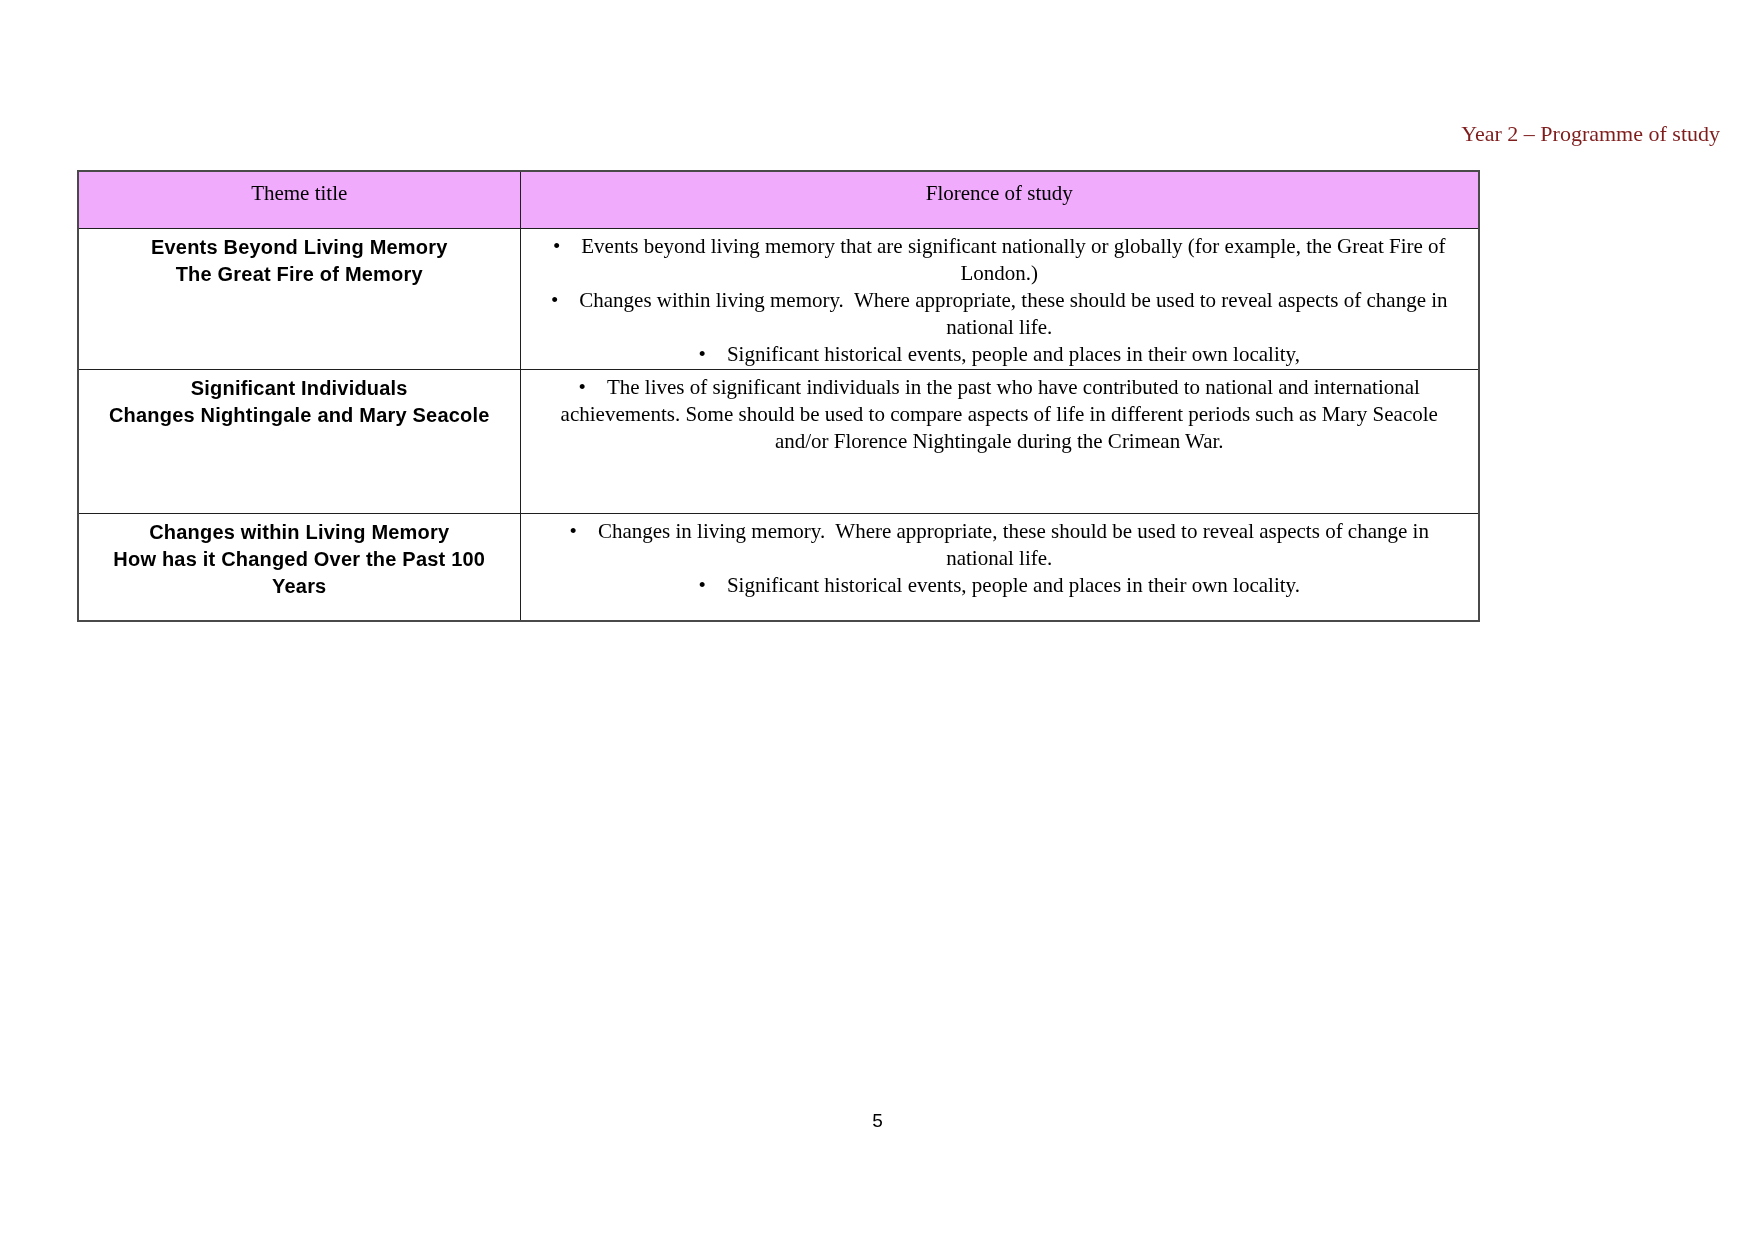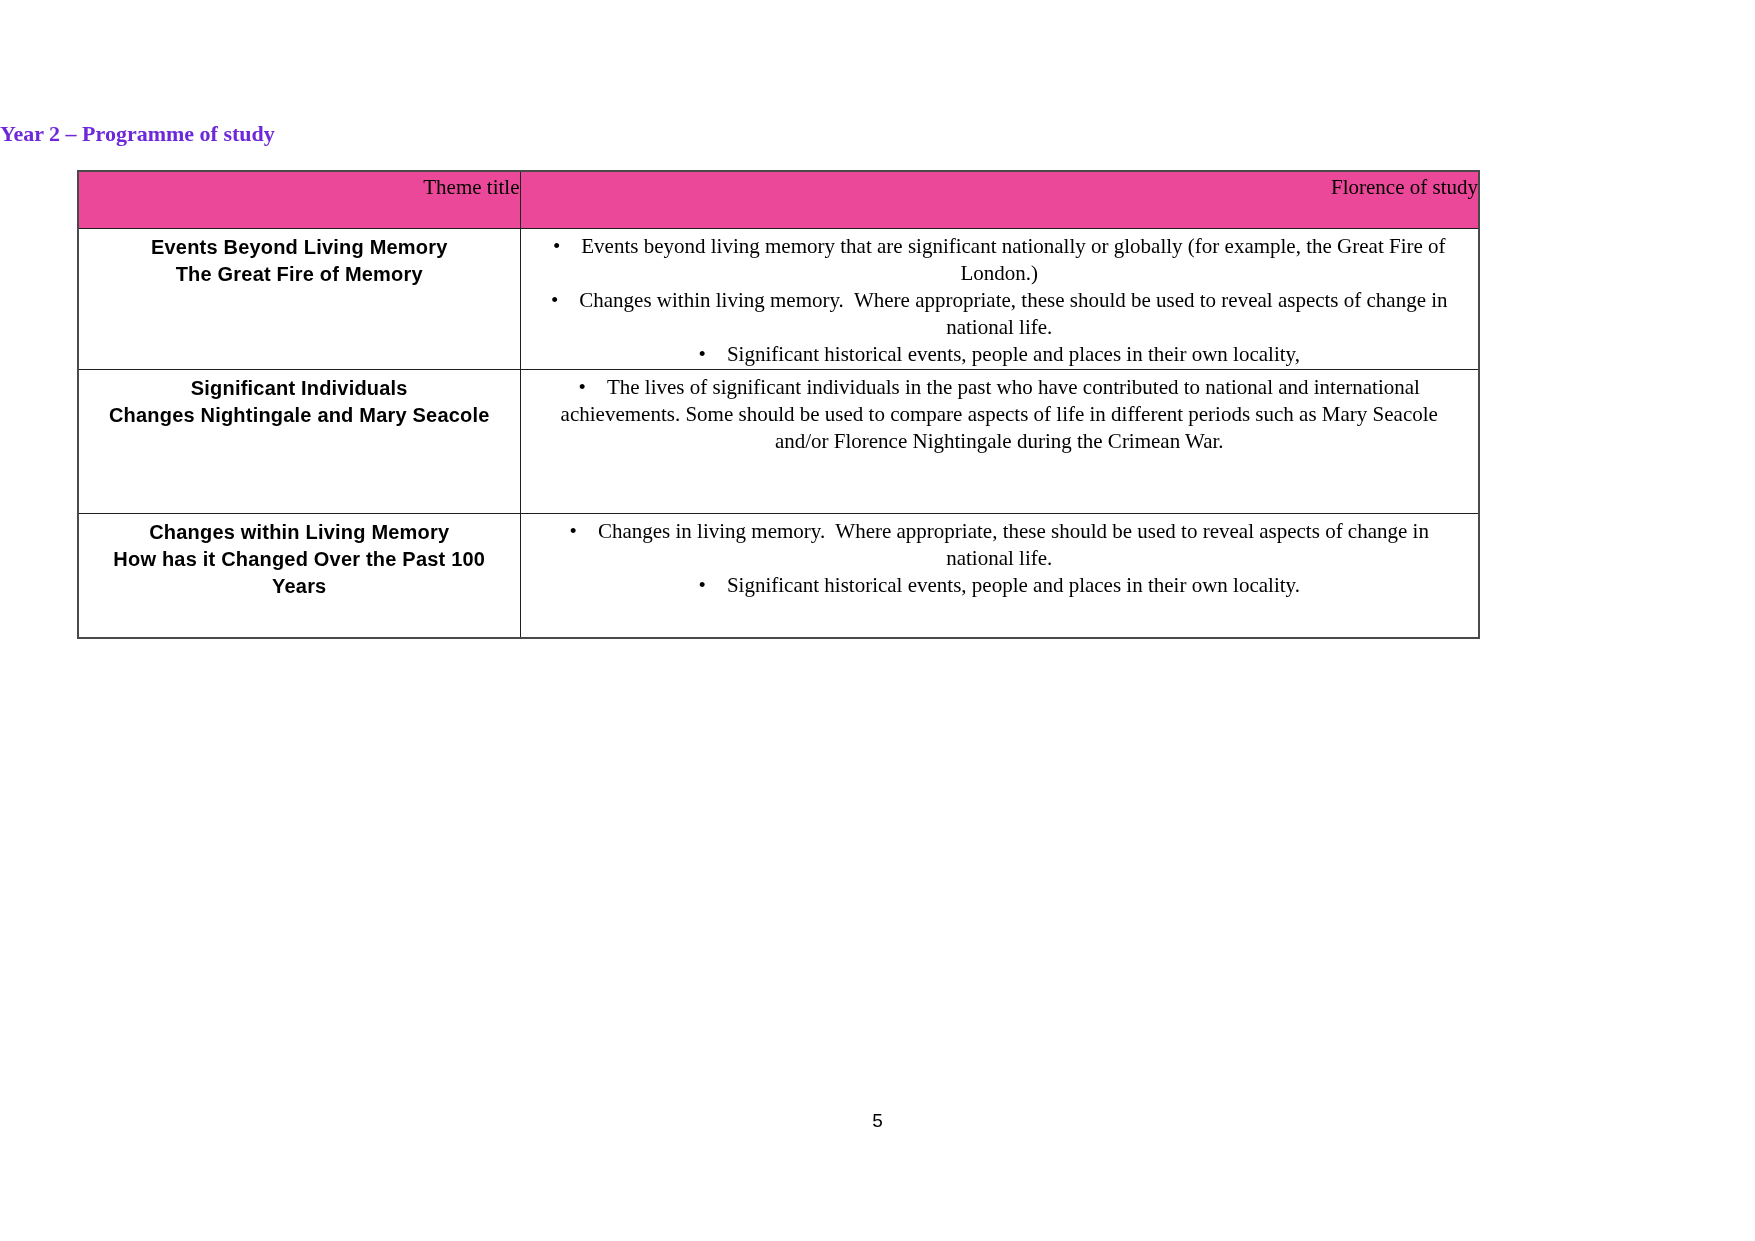--- a/index.html
+++ b/index.html
@@ -11,25 +11,25 @@
     font-family: "Liberation Serif", serif;
     color: #000000;
     overflow: hidden;
   }
 
   .doc-title {
     position: absolute;
     top: 121px;
     left: 0;
     width: 1720px;
-    text-align: left;
+    text-align: right;
     font-family: "Liberation Serif", serif;
-    font-weight: bold;
+    font-weight: normal;
     font-size: 22px;
-    color: #6d28d9;
+    color: #7f1d1d;
   }
 
   table.study-table {
     position: absolute;
     left: 77px;
     top: 170px;
     border-collapse: collapse;
     table-layout: fixed;
     width: 1401px;
     border: 2px solid #4a4a4a;
@@ -40,30 +40,30 @@
     border: 1px solid #1f1f1f;
     vertical-align: top;
   }
 
   col.col-theme { width: 442px; }
   col.col-programme { width: 959px; }
 
   tr.header-row { height: 57px; }
   tr.row-1 { height: 141px; }
   tr.row-2 { height: 144px; }
-  tr.row-3 { height: 125px; }
+  tr.row-3 { height: 108px; }
 
   th.header-cell {
-    background: #ec4899;
+    background: #f0abfc;
     font-family: "Liberation Serif", serif;
     font-weight: normal;
     font-size: 21px;
     line-height: 26px;
-    text-align: right;
-    padding-top: 2px;
+    text-align: center;
+    padding-top: 8px;
   }
 
   td.theme-cell {
     font-family: "Liberation Sans", sans-serif;
     font-weight: bold;
     font-size: 20px;
     line-height: 27px;
     text-align: center;
     padding: 5px 6px 0 6px;
     letter-spacing: 0.2px;

